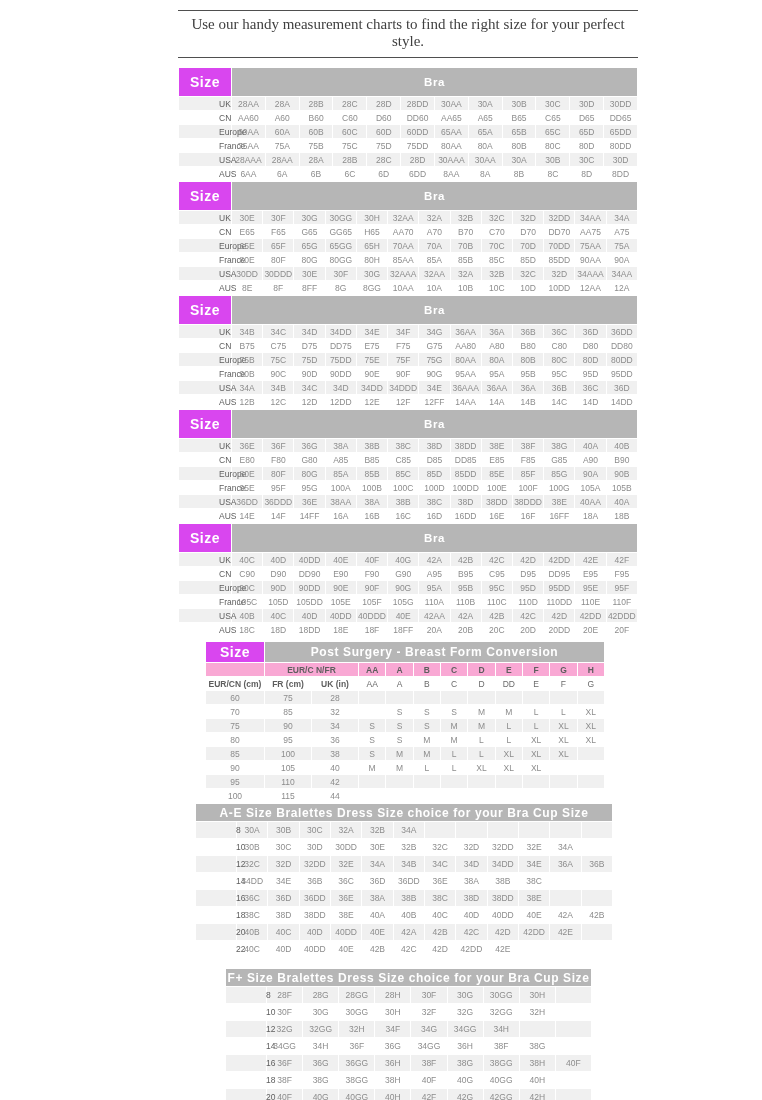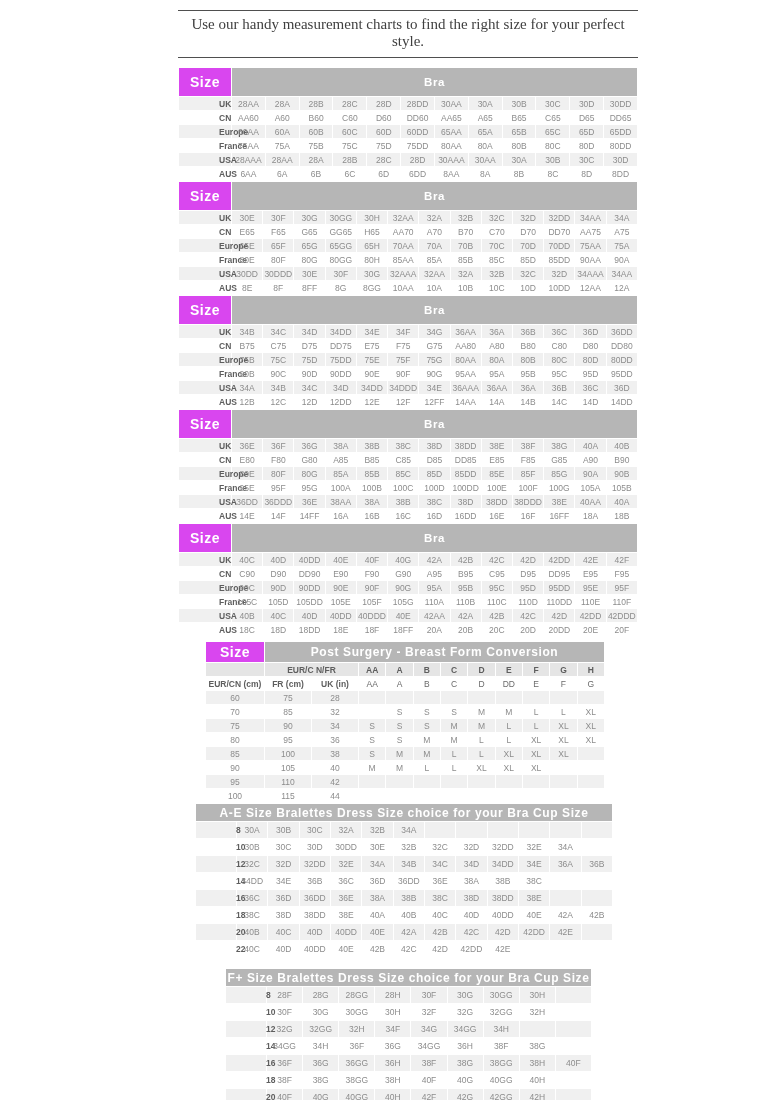--- a/index.html
+++ b/index.html
@@ -36,36 +36,36 @@
   th.hband {
     background: #b6b6b6; color: #fff; font-weight: bold;
     font-size: 11.5px; letter-spacing: .6px; text-align: center; height: 28px;
   }
   .post th.hband, .ae th.hband, .fp th.hband { height: 17px; font-size: 12px; }
 
   td, tbody th, thead tr.sub1 th, thead tr.sub2 th {
     text-align: center; vertical-align: middle;
     font-size: 8.5px; color: #8c8c8c; font-weight: normal;
   }
-  tbody th { color: #5e5e5e; font-weight: bold; font-size: 8.5px; padding-left: 40px; }
+  tbody th { color: #5e5e5e; font-weight: normal; font-size: 8.5px; padding-left: 40px; }
   thead tr.sub1 th, thead tr.sub2 th { color: #5e5e5e; font-weight: bold; height: 13px; }
   thead tr.sub2 th { font-weight: normal; color: #6a6a6a; }
   thead tr.sub2 th:nth-child(-n+3) { font-weight: bold; color: #5e5e5e; }
   thead tr.sub1 th.cup { font-weight: bold; }
 
   .bra td, .bra tbody th { height: 13px; }
   .post td { height: 13px; }
   .ae td, .ae tbody th { height: 16px; }
   .fp td, .fp tbody th { height: 16px; }
 
   .bra tbody tr:nth-child(odd) > *,
   .post tbody tr:nth-child(odd) > *,
   .ae tbody tr:nth-child(odd) > *,
   .fp tbody tr:nth-child(odd) > * { background: #f0f0f0; }
-  .post thead tr.sub1 > * { background: #e5e5e5; }
+  .post thead tr.sub1 > * { background: #f9a8d4; }
 </style>
 </head>
 <body>
 
 <div class="head">
   <div class="rule"></div>
   <p class="sub">Use our handy measurement charts to find the right size for your perfect style.</p>
   <div class="rule"></div>
 </div>
 

